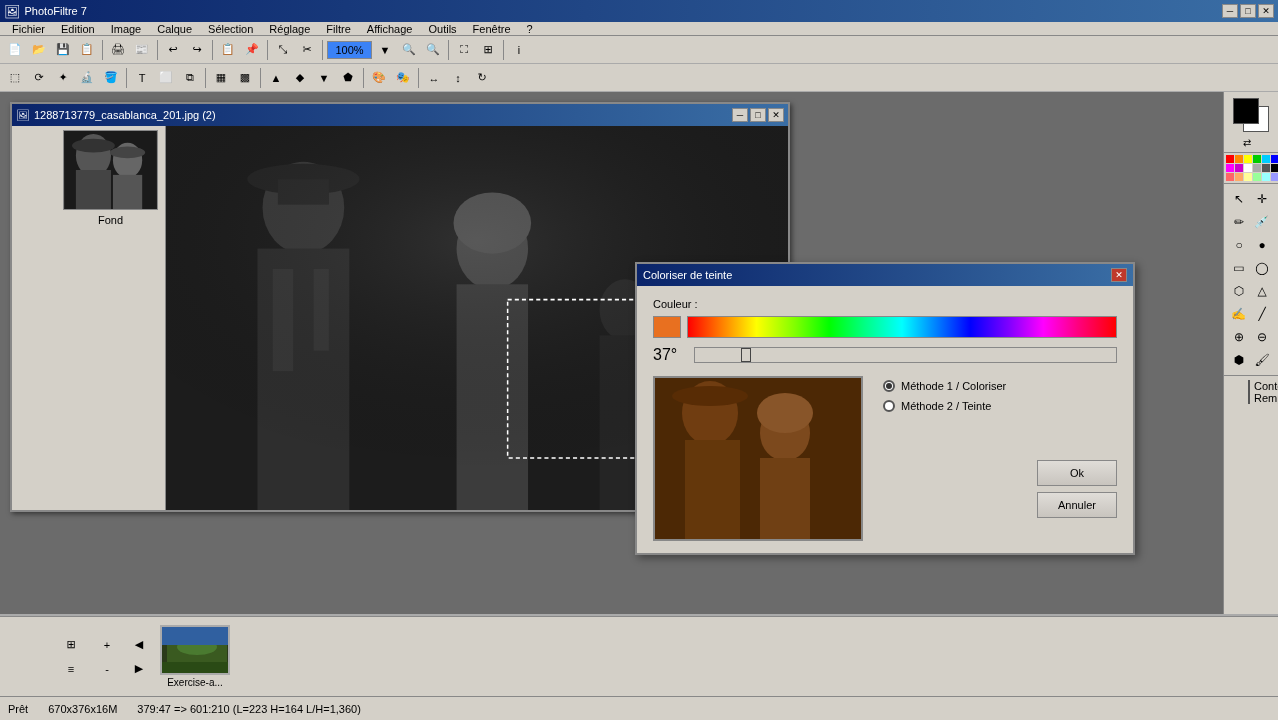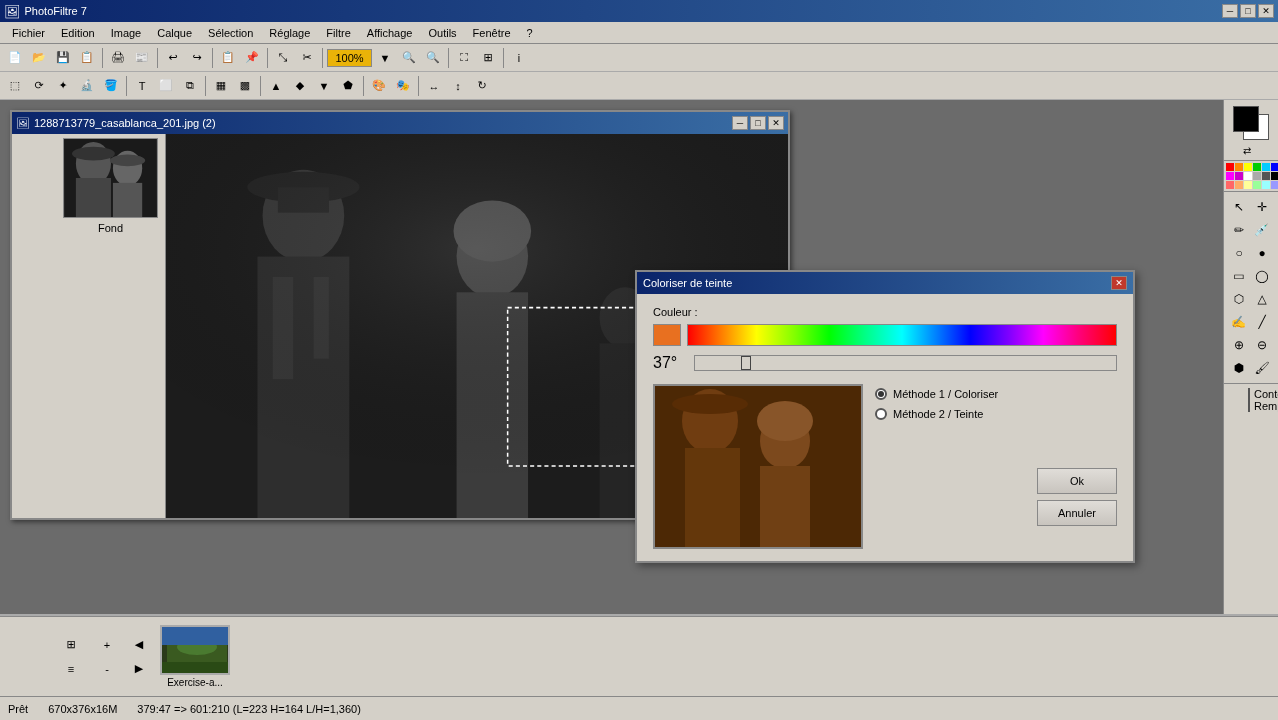--- a/index.html
+++ b/index.html
@@ -23,21 +23,21 @@
       border: 1px solid #888;
       font-size: 9px;
       display: flex; align-items: center; justify-content: center;
       cursor: pointer;
       color: #000;
     }
 
     
     #menu-bar {
       background: #d4d0c8;
-      height: 22px;
+      height: 14px;
       display: flex;
       align-items: center;
       padding: 0 4px;
       border-bottom: 1px solid #888;
     }
     .menu-item {
       padding: 2px 8px;
       cursor: pointer;
       font-size: 11px;
     }
@@ -60,21 +60,21 @@
       cursor: pointer;
       font-size: 11px;
     }
     .tb-sep { width: 1px; height: 20px; background: #888; margin: 0 2px; }
 
     
     .zoom-box {
       display: flex; align-items: center; gap: 2px;
     }
     .zoom-input {
-      width: 45px; height: 18px; border: 1px solid #888; background: #eab308; font-size: 11px; text-align: center;
+      width: 45px; height: 18px; border: 1px solid #888; background: #3b82f6; font-size: 11px; text-align: center;
     }
 
     
     #image-window {
       position: absolute;
       top: 10px;
       left: 10px;
       width: 780px;
       height: 410px;
       background: #d4d0c8;
@@ -320,20 +320,21 @@
       gap: 8px;
       padding-top: 4px;
     }
 
     .radio-option {
       display: flex;
       align-items: flex-end;
       gap: 6px;
       font-size: 11px;
       cursor: pointer;
+      margin-left: 8px;
     }
 
     .radio-circle {
       width: 12px; height: 12px;
       border-radius: 50%;
       border: 2px solid #555;
       background: white;
       display: flex; align-items: center; justify-content: center;
     }
     .radio-circle.selected::after {

